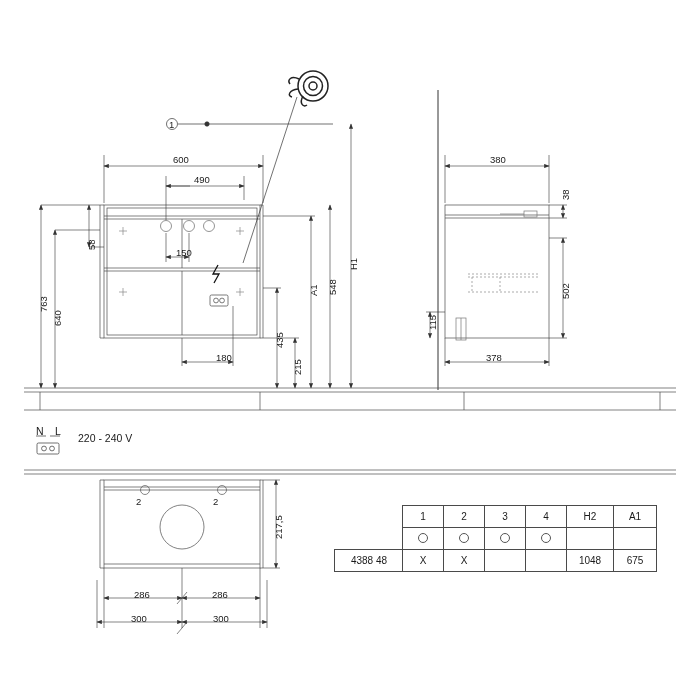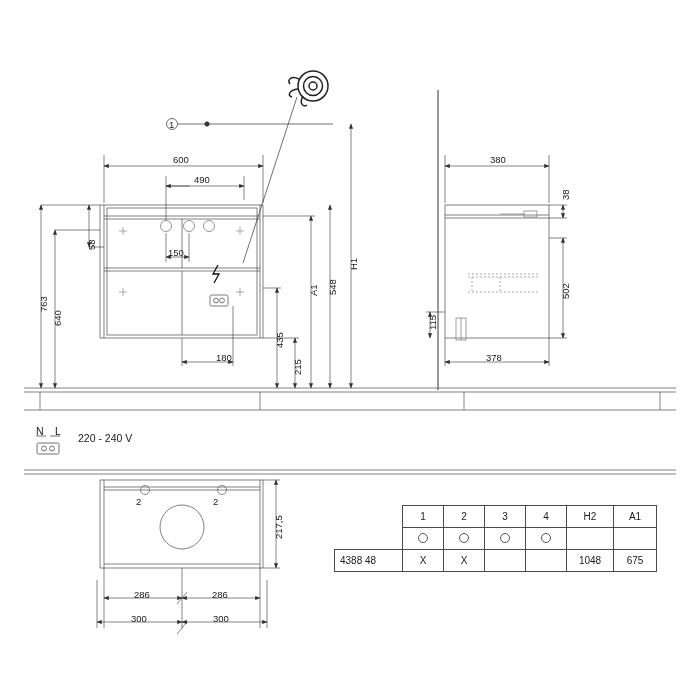--- a/index.html
+++ b/index.html
@@ -4,21 +4,21 @@
 <style>
   html,body{margin:0;padding:0;background:#ffffff;}
   body{width:700px;height:700px;font-family:"Liberation Sans",sans-serif;}
   #stage{position:relative;width:700px;height:700px;overflow:hidden;background:#fff;}
   svg{position:absolute;left:0;top:0;}
   .lbl{position:absolute;font-family:"Liberation Sans",sans-serif;font-size:9.5px;color:#1a1a1a;white-space:nowrap;}
   .lbl.v{transform-origin:0 0;}
   .tbl{position:absolute;font-family:"Liberation Sans",sans-serif;font-size:10px;color:#1a1a1a;}
   .tbl table{border-collapse:collapse;}
   .tbl td{border:1px solid #4a4a4a;height:21px;text-align:center;vertical-align:middle;padding:0 4px;font-size:10px;}
-  .tbl td.code{text-align:left;padding-left:5px;width:58px;}
+  .tbl td.code{text-align:center;padding-left:5px;width:58px;}
   .tbl td.num{width:32px;}
   .tbl td.h2{width:38px;}
   .tbl td.a1{width:34px;}
   .circ{display:inline-block;width:8px;height:8px;border:1px solid #555;border-radius:50%;}
   .volt{position:absolute;font-size:10.5px;color:#1a1a1a;}
 </style>
 </head>
 <body>
 
 <div id="stage">
@@ -243,21 +243,21 @@
 
     <line x1="97" y1="622" x2="182" y2="622" marker-start="url(#arS)" marker-end="url(#ar)"></line>
     <line x1="182" y1="622" x2="267" y2="622" marker-start="url(#arS)" marker-end="url(#ar)"></line>
     <line x1="97" y1="580" x2="97" y2="628"></line>
     <line x1="267" y1="580" x2="267" y2="628"></line>
   </g>
 </svg>
 
 <div class="lbl" style="left:173px;top:154px;">600</div>
 <div class="lbl" style="left:194px;top:174px;">490</div>
-<div class="lbl" style="left:168px;top:247px;">150</div>
+<div class="lbl" style="left:176px;top:247px;">150</div>
 <div class="lbl" style="left:196px;top:352px;margin-left:20px;">180</div>
 
 <div class="lbl v" style="left:86px;top:250px;transform:rotate(-90deg);">58</div>
 <div class="lbl v" style="left:38px;top:312px;transform:rotate(-90deg);">763</div>
 <div class="lbl v" style="left:52px;top:326px;transform:rotate(-90deg);">640</div>
 <div class="lbl v" style="left:274px;top:348px;transform:rotate(-90deg);">435</div>
 <div class="lbl v" style="left:292px;top:375px;transform:rotate(-90deg);">215</div>
 <div class="lbl v" style="left:308px;top:296px;transform:rotate(-90deg);">A1</div>
 <div class="lbl v" style="left:327px;top:295px;transform:rotate(-90deg);">548</div>
 <div class="lbl v" style="left:348px;top:270px;transform:rotate(-90deg);">H1</div>

